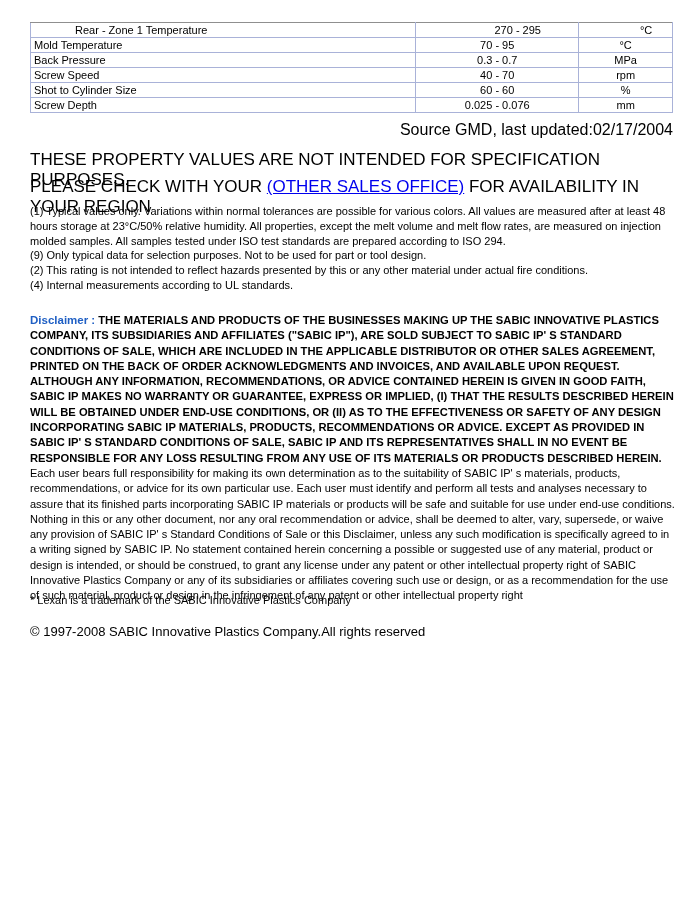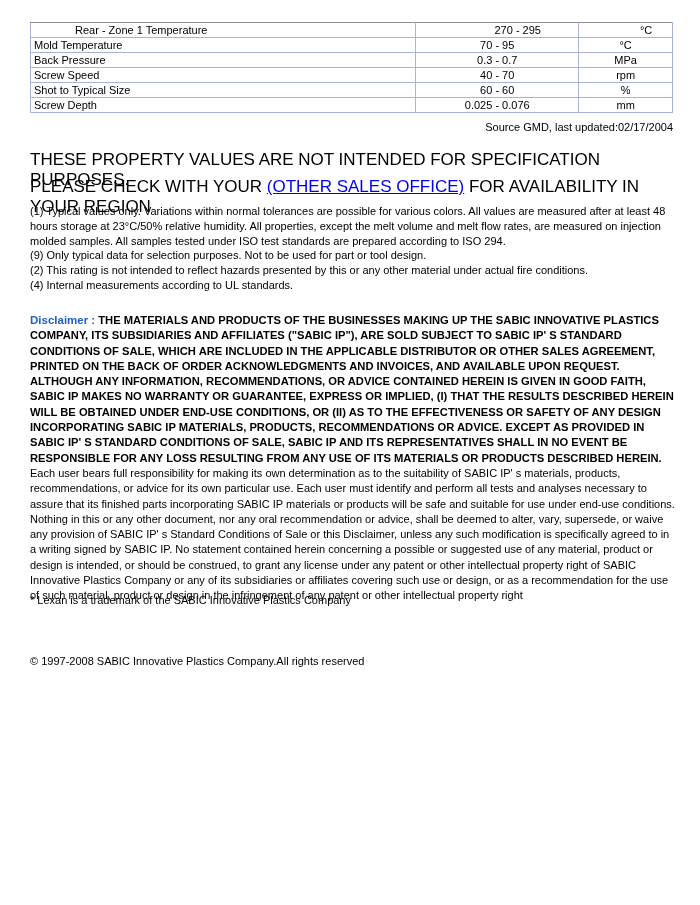--- a/index.html
+++ b/index.html
@@ -30,21 +30,21 @@
   .props tr:first-child td { border-top: 1px solid #8f8f8f; padding-left: 44px; }
   .props td.c1 { text-align: left; }
   .props td.c2 { text-align: center; }
   .props td.c3 { text-align: center; }
   col.w1 { width: 60%; }
   col.w2 { width: 25.4%; }
   col.w3 { width: 14.6%; }
 
   .source {
     position: absolute; left: 30px; top: 121px; width: 643px;
-    font-size: 11px; text-align: right;
+    font-size: 16px; text-align: right;
   }
 
   .stmt { position: absolute; left: 30px; width: 645px; font-size: 17px; }
   .s1 { top: 150px; }
   .s2 { top: 177px; }
   .link { color: #0000ee; text-decoration: underline; cursor: pointer; }
 
   .footnotes {
     position: absolute; left: 30px; top: 204px; width: 648px;
     font-size: 11px; line-height: 14.8px;
@@ -52,21 +52,21 @@
   .fn { margin: 0; }
 
   .disclaimer {
     position: absolute; left: 30px; top: 313px; width: 648px;
     font-size: 11px; line-height: 15.3px;
   }
   .dlabel { color: #1f5fc4; font-weight: bold; font-size: 11.5px; }
   .dbold  { font-weight: bold; font-size: 11.2px; }
 
   .trademark { position: absolute; left: 30px; top: 594px; font-size: 11px; }
-  .copyright { position: absolute; left: 30px; top: 624px; font-size: 11px; margin-top: 31px; }
+  .copyright { position: absolute; left: 30px; top: 624px; font-size: 13px; }
 </style>
 </head>
 <body>
 
 <div class="doc">
 
   <table class="props">
     <colgroup>
         <col class="w1">
         <col class="w2">
@@ -87,21 +87,21 @@
         <td class="c1">Back Pressure</td>
         <td class="c2">0.3 - 0.7</td>
         <td class="c3">MPa</td>
       </tr>
       <tr>
         <td class="c1">Screw Speed</td>
         <td class="c2">40 - 70</td>
         <td class="c3">rpm</td>
       </tr>
       <tr>
-        <td class="c1">Shot to Typical Size</td>
+        <td class="c1">Shot to Cylinder Size</td>
         <td class="c2">60 - 60</td>
         <td class="c3">%</td>
       </tr>
       <tr>
         <td class="c1">Screw Depth</td>
         <td class="c2">0.025 - 0.076</td>
         <td class="c3">mm</td>
       </tr>
     </tbody>
   </table>

